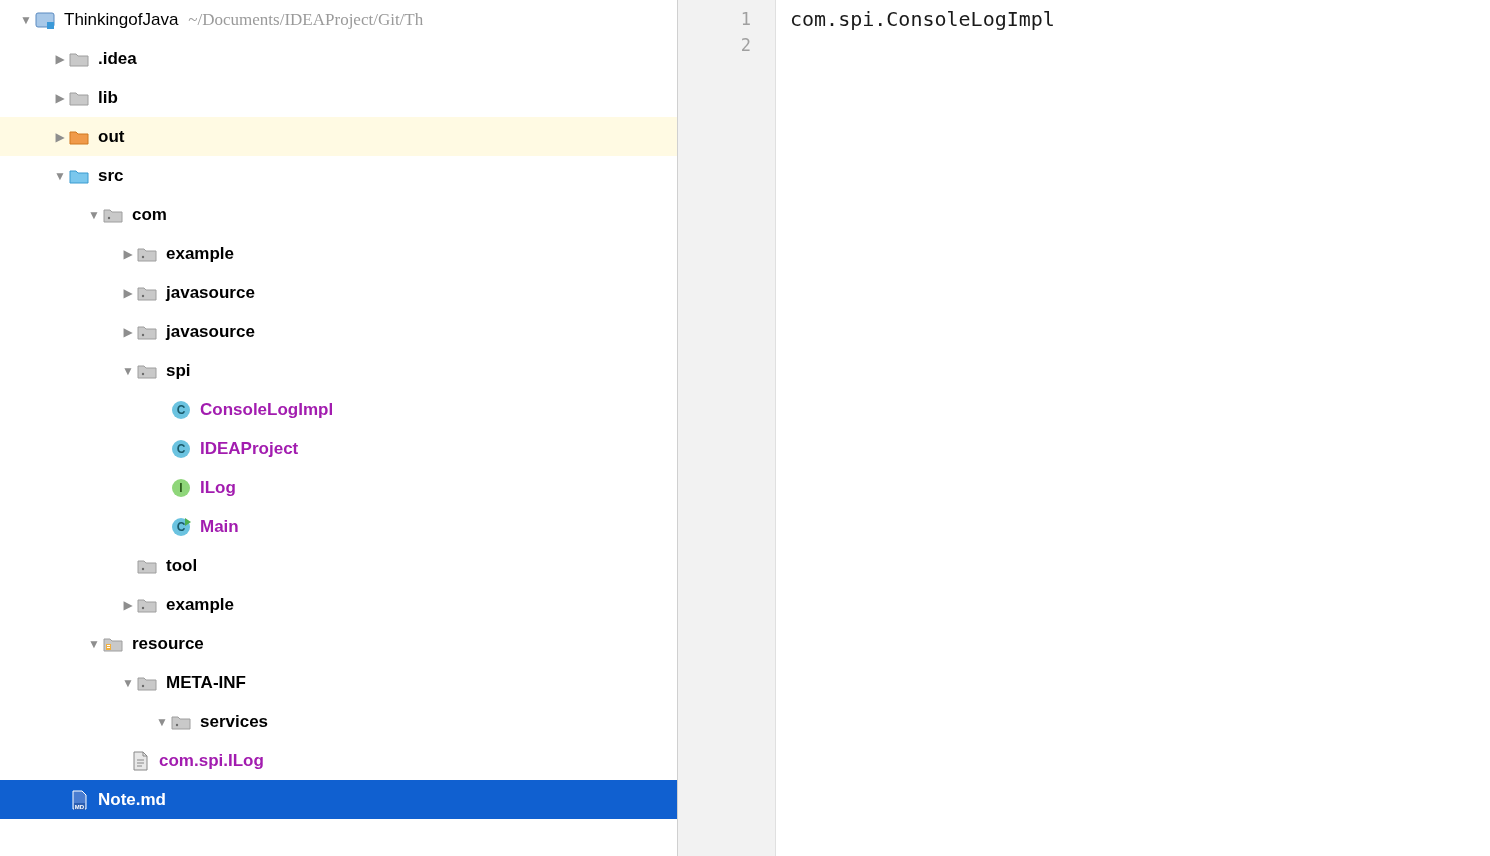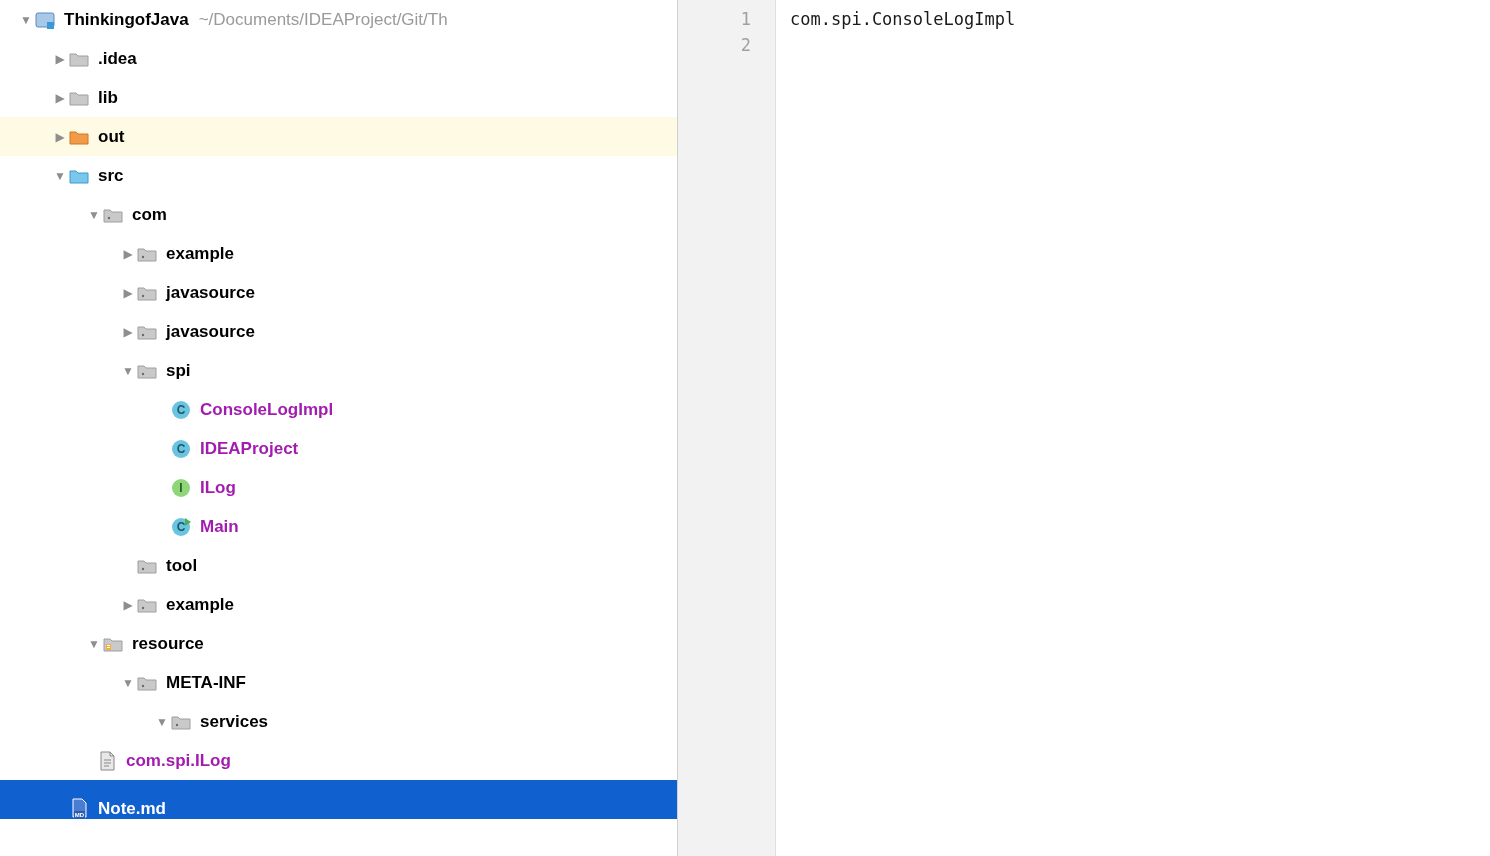--- a/index.html
+++ b/index.html
@@ -20,43 +20,43 @@
   }
   .tree-row {
     display: flex;
     align-items: center;
     height: 39px;
     white-space: nowrap;
     cursor: pointer;
     user-select: none;
   }
   .tree-row.highlighted-yellow { background: #fffae3; }
-  .tree-row.selected { background: #1060d0; color: #fff; align-items: flex-end; }
+  .tree-row.selected { background: #1060d0; color: #fff; }
   .arrow {
     width: 16px;
     display: inline-flex;
     justify-content: center;
     align-items: center;
     color: #8e8e8e;
     font-size: 12px;
   }
   .tree-row.selected .arrow { color: #fff; }
   .icon {
     width: 22px;
     height: 22px;
     display: inline-flex;
     align-items: center;
     justify-content: center;
     margin-right: 8px;
   }
   .icon svg { width: 22px; height: 22px; }
   .label { flex: 0 0 auto; font-weight: bold; }
-  .label.bold { font-weight: 700; }
+  .label.bold { font-weight: 400; }
   .label.green { color: #a21caf; }
-  .path-hint { color: #9a9a9a; margin-left: 10px; font-weight: 400; font-size: 17px; }
+  .path-hint { color: #9a9a9a; margin-left: 10px; font-weight: 400; font-size: 17px; font-family: Liberation Serif, serif; }
 
   .editor {
     flex: 1;
     display: flex;
     background: #fff;
   }
   .gutter {
     width: 98px;
     background: #f2f2f2;
     border-right: 1px solid #e0e0e0;
@@ -64,39 +64,39 @@
     font-size: 17px;
     color: #a0a0a0;
     text-align: right;
     padding-right: 24px;
     padding-top: 6px;
   }
   .gutter .ln { height: 26px; line-height: 26px; }
   .code {
     flex: 1;
     font-family: "Menlo", "Consolas", monospace;
-    font-size: 17px;
+    font-size: 20px;
     color: #1a1a1a;
     padding-top: 6px;
   }
   .code-line {
     height: 26px;
     line-height: 26px;
     padding-left: 14px;
   }
   .code-line.current { background: #fcfadf; }
   .code-line.current .sel { background: #bcd4f0; }
 
   
   .ind0 { padding-left: 18px; }
   .ind1 { padding-left: 52px; }
   .ind2 { padding-left: 86px; }
   .ind3 { padding-left: 120px; }
   .ind4 { padding-left: 154px; }
-  .ind5 { padding-left: 80px; }
+  .ind5 { padding-left: 113px; }
 </style>
 </head>
 <body>
 
 <div class="sidebar">
   <div id="tree-container">
       <div class="tree-row ind0">
         <span class="arrow">▼</span>
         <span class="icon">
           <svg viewBox="0 0 22 22">

